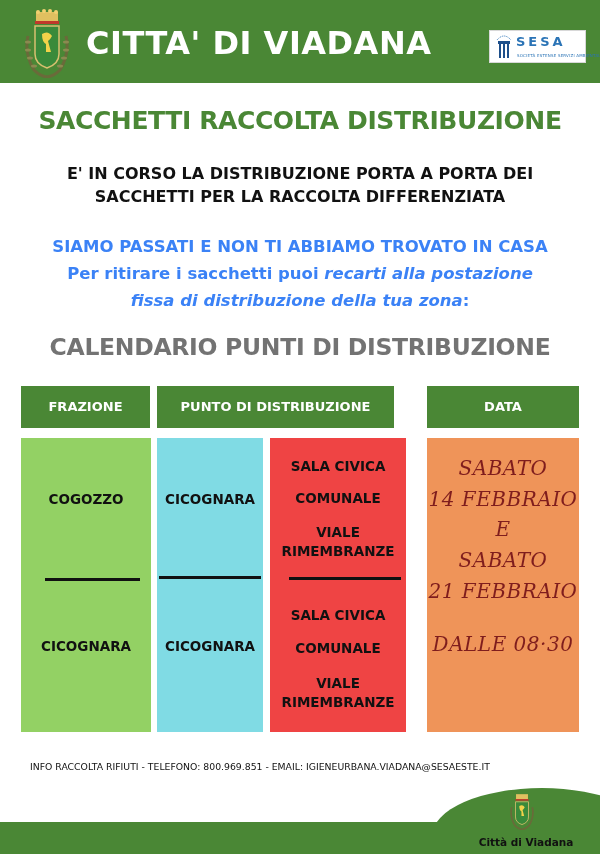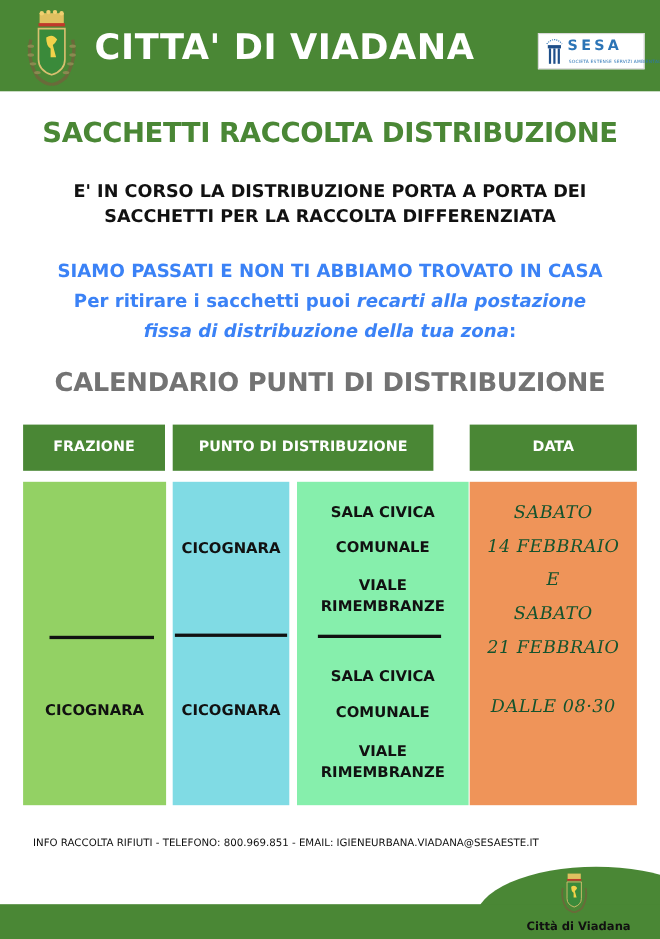--- a/index.html
+++ b/index.html
@@ -33,31 +33,31 @@
     color: #737373; font-family: "DejaVu Sans", sans-serif; font-weight: bold; font-size: 23.5px;
     letter-spacing: -0.3px; white-space: nowrap; }
 
   
   .th { position: absolute; top: 386px; height: 42px; background: #4a8735; color: #ffffff;
     font-family: "DejaVu Sans", sans-serif; font-weight: bold; font-size: 13px; line-height: 42px; text-align: center; }
 
   .cell { position: absolute; top: 438px; height: 294px; }
   .c-green { left: 21px; width: 130px; background: #93d164; }
   .c-blue { left: 157px; width: 106px; background: #80dbe4; }
-  .c-yellow { left: 270px; width: 156px; background: #86efac; }
+  .c-yellow { left: 270px; width: 136px; background: #ef4444; }
   .c-orange { left: 427px; width: 152px; background: #ef9459; }
 
   .ctext { position: absolute; width: 100%; text-align: center; color: #111111;
     font-family: "DejaVu Sans", sans-serif; font-weight: bold; font-size: 13.5px; white-space: nowrap; }
   .ptext { position: absolute; width: 100%; text-align: center; color: #111111;
     font-family: "DejaVu Sans", sans-serif; font-weight: bold; font-size: 13.5px; line-height: 17px; }
   .divider { position: absolute; height: 3px; background: #111111; }
 
-  .dtext { position: absolute; width: 100%; text-align: center; color: #14532d;
-    font-family: "DejaVu Serif", serif; font-style: italic; font-size: 16px; letter-spacing: 0.5px; white-space: nowrap; }
+  .dtext { position: absolute; width: 100%; text-align: center; color: #7f1d1d;
+    font-family: "DejaVu Serif", serif; font-style: italic; font-size: 20px; letter-spacing: 0.5px; white-space: nowrap; }
 
   .footer-info { position: absolute; left: 18px; top: 761px; width: 570px; color: #111111;
     font-family: "DejaVu Sans", sans-serif; font-weight: normal; font-size: 9.3px; white-space: nowrap; padding-left: 12px; }
 
   .bottom-band { position: absolute; left: 0; top: 822px; width: 600px; height: 32px; background: #4a8735; }
   .bottom-hill { position: absolute; left: 432px; top: 788px; width: 220px; height: 120px; background: #4a8735;
     border-radius: 50% 50% 0 0 / 40% 40% 0 0; }
   .bottom-crest { position: absolute; left: 508px; top: 792px; width: 28px; height: 38px; }
   .bottom-name { position: absolute; left: 470px; top: 836px; width: 112px; text-align: center;
     color: #111111; font-family: "DejaVu Sans", sans-serif; font-weight: bold; font-size: 10.5px; white-space: nowrap; }
@@ -121,20 +121,21 @@
   <div><span class="it">fissa di distribuzione della tua zona</span><span>:</span></div>
 </div>
 
 <div class="cal-title">CALENDARIO PUNTI DI DISTRIBUZIONE</div>
 
 <div class="th" style="left:21px;width:129px;">FRAZIONE</div>
 <div class="th" style="left:157px;width:237px;">PUNTO DI DISTRIBUZIONE</div>
 <div class="th" style="left:427px;width:152px;">DATA</div>
 
 <div class="cell c-green">
+  <div class="ctext" style="top:53px;">COGOZZO</div>
   <div class="divider" style="left:24px;width:95px;top:140px;"></div>
   <div class="ctext" style="top:200px;">CICOGNARA</div>
 </div>
 
 <div class="cell c-blue">
   <div class="ctext" style="top:53px;">CICOGNARA</div>
   <div class="divider" style="left:2px;width:102px;top:138px;"></div>
   <div class="ctext" style="top:200px;">CICOGNARA</div>
 </div>
 

